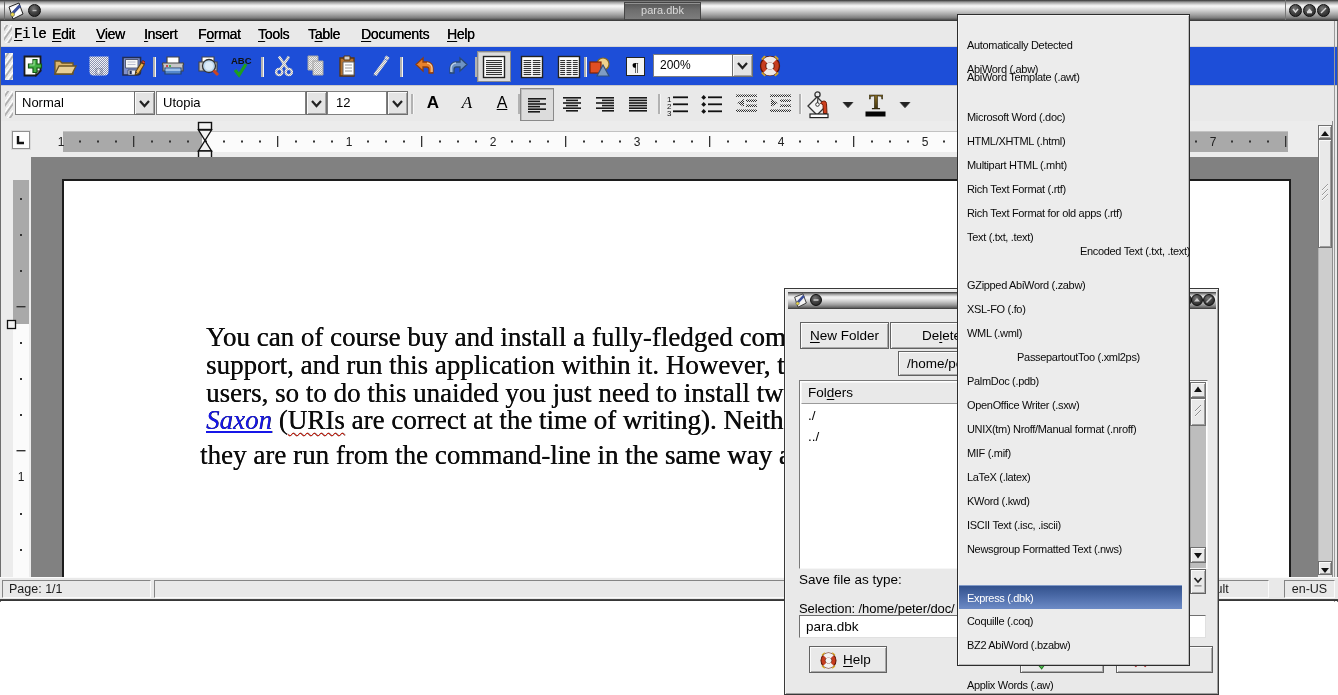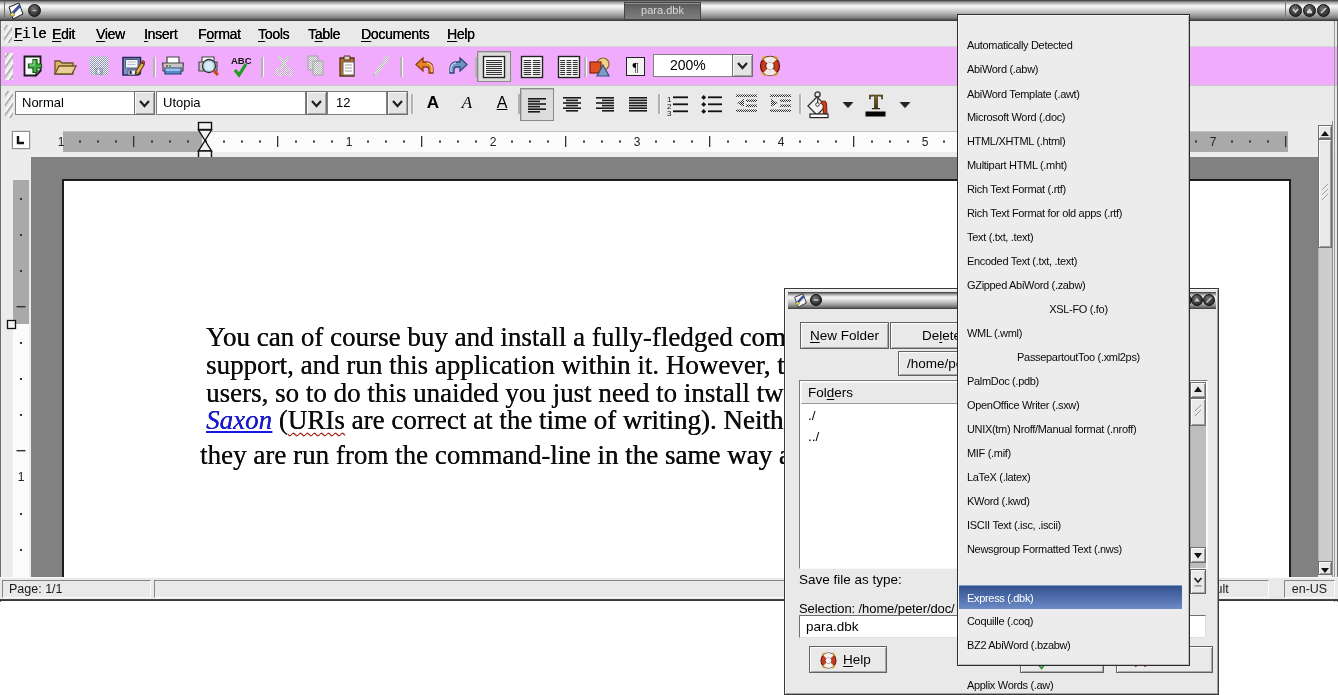--- a/index.html
+++ b/index.html
@@ -11,21 +11,21 @@
   .tbtn{position:absolute;width:13px;height:13px;border-radius:50%;
     background:radial-gradient(circle at 40% 33%,#777 0%,#444 45%,#1c1c1c 100%);
     border:1px solid #0e0e0e;box-sizing:border-box;}
   .tbtn svg{position:absolute;left:0;top:0;}
   #tabttl{left:624px;top:2px;width:75px;height:16px;border:1px solid #454545;
     background:linear-gradient(180deg,#555,#6e6e6e 45%,#7d7d7d);
     box-shadow:inset 0 1px 0 #919191;color:#d9d9d9;font-size:11px;line-height:15px;text-align:center;}
   #menubar{left:0;top:21px;width:1338px;height:25px;background:#e9e9e9;}
   .mitem{position:absolute;top:0;height:25px;line-height:26px;font-size:14px;letter-spacing:-0.3px;color:#000;text-shadow:0.25px 0 0 #000;}
   .grip{position:absolute;width:8px;background:repeating-linear-gradient(125deg,#fafafa 0px,#fafafa 1.2px,#b0b0b0 2.2px,#b0b0b0 3.2px,#e9e9e9 4px,#e9e9e9 5.6px);}
-  #toolbar1{left:0;top:46px;width:1338px;height:39px;background:#f0abfc;border-top:1px solid #d4d4d4;}
+  #toolbar1{left:0;top:46px;width:1338px;height:39px;background:#1d4ed8;border-top:1px solid #d4d4d4;}
   #toolbar2{left:0;top:85px;width:1338px;height:36px;background:#e9e9e9;border-top:1px solid #c9c9c9;}
   .tsep{position:absolute;width:2px;background:#b2b2b2;box-shadow:1px 0 0 #f6f6f6;}
   .combo-entry{position:absolute;background:#fff;border:1px solid #7f7f7f;box-sizing:border-box;
      font-size:13px;color:#000;}
   .combo-arrow{position:absolute;background:#e4e4e4;border:1px solid #6f6f6f;box-sizing:border-box;
      box-shadow:inset 1px 1px 0 #fafafa, inset -1px -1px 0 #a4a4a4;}
   .icon{position:absolute;}
   #rulerrow{left:0;top:121px;width:1338px;height:36px;background:#ececec;}
   #vruler{left:0;top:157px;width:31px;height:421px;background:#ececec;}
   #docarea{left:31px;top:157px;width:1287px;height:421px;background:#818181;overflow:hidden;}
@@ -266,21 +266,21 @@
         <rect x="9.5" y="19" width="4.9" height="1.1" fill="#333"></rect>
         <rect x="15.8" y="19" width="4.9" height="1.1" fill="#333"></rect>
       </svg>
 <div class="tsep" style="left:584px;top:10px;height:20px;"></div>
 <svg class="icon" style="left:589px;top:9px;" width="24" height="24" viewBox="0 0 24 24">
         <circle cx="14" cy="8" r="6" fill="#efd28d" stroke="#8a6a1a" stroke-width="1.2"></circle>
 <rect x="1" y="6" width="11" height="11" fill="#e04f22" stroke="#7c2406" stroke-width="1.2"></rect>
 <path d="M14,9 l6,11 h-12 z" fill="#7f9cc4" stroke="#33507c" stroke-width="1.2"></path>
       </svg>
 <div class="abs" style="left:626px;top:10px;width:19px;height:19px;background:#f4f4f4;border:1px solid #222;box-sizing:border-box;font-size:13px;text-align:center;line-height:17px;font-family:'Liberation Serif';">¶</div>
-<div class="combo-entry" style="left:653px;top:7px;width:80px;height:23px;line-height:21px;padding-left:16px;font-size:14px;">200%</div>
+<div class="combo-entry" style="left:653px;top:7px;width:80px;height:23px;line-height:21px;padding-left:6px;font-size:12px;">200%</div>
 <div class="combo-arrow" style="left:732px;top:7px;width:21px;height:23px;"><svg width="19" height="21">
           <path d="M5,8 L9.5,13 L14,8" stroke="#222" stroke-width="2.2" fill="none"></path>
         </svg></div>
 <svg class="icon" style="left:758px;top:7px;" width="24" height="24" viewBox="0 0 24 24">
         <circle cx="12" cy="12" r="9.5" fill="#c73c1e" stroke="#5e1505" stroke-width="1.3"></circle>
 <circle cx="12" cy="12" r="4.2" fill="#f2f2f2" stroke="#5e1505" stroke-width="1"></circle>
 <g fill="#f1f1f1">
           <path d="M12,2.5 a9.5,9.5 0 0 1 6.7,2.8 l-4,4 a4.2,4.2 0 0 0 -5.4,0 l-4,-4 a9.5,9.5 0 0 1 6.7,-2.8 z" opacity="0.95"></path>
 <path d="M12,21.5 a9.5,9.5 0 0 0 6.7,-2.8 l-4,-4 a4.2,4.2 0 0 1 -5.4,0 l-4,4 a9.5,9.5 0 0 0 6.7,2.8 z" opacity="0.95"></path>
         </g>
@@ -649,30 +649,30 @@
         <g stroke="#aa2222" stroke-width="3.2">
           <path d="M4,4 L16,16"></path>
           <path d="M16,4 L4,16"></path>
         </g>
       </svg>
 <span style="margin-left:6px;">Cancel</span></div>
 </div>
 <div id="menu" class="abs">
 <div class="mrow" style="top:2px;">Automatically Detected</div>
 <div class="mrow" style="top:26px;">AbiWord (.abw)</div>
-<div class="mrow" style="top:51px;">AbiWord Template (.awt)</div>
+<div class="mrow" style="top:34px;">AbiWord Template (.awt)</div>
 <div class="mrow" style="top:74px;">Microsoft Word (.doc)</div>
 <div class="mrow" style="top:98px;">HTML/XHTML (.html)</div>
 <div class="mrow" style="top:122px;">Multipart HTML (.mht)</div>
 <div class="mrow" style="top:146px;">Rich Text Format (.rtf)</div>
 <div class="mrow" style="top:170px;">Rich Text Format for old apps (.rtf)</div>
 <div class="mrow" style="top:194px;">Text (.txt, .text)</div>
-<div class="mrow" style="top:218px;">Encoded Text (.txt, .text)</div>
+<div class="mrow" style="top:208px;text-align:right;">Encoded Text (.txt, .text)</div>
 <div class="mrow" style="top:242px;">GZipped AbiWord (.zabw)</div>
-<div class="mrow" style="top:266px;text-align:center;">XSL-FO (.fo)</div>
+<div class="mrow" style="top:266px;">XSL-FO (.fo)</div>
 <div class="mrow" style="top:290px;">WML (.wml)</div>
 <div class="mrow" style="top:314px;text-align:center;">PassepartoutToo (.xml2ps)</div>
 <div class="mrow" style="top:338px;">PalmDoc (.pdb)</div>
 <div class="mrow" style="top:362px;">OpenOffice Writer (.sxw)</div>
 <div class="mrow" style="top:386px;">UNIX(tm) Nroff/Manual format (.nroff)</div>
 <div class="mrow" style="top:410px;">MIF (.mif)</div>
 <div class="mrow" style="top:434px;">LaTeX (.latex)</div>
 <div class="mrow" style="top:458px;">KWord (.kwd)</div>
 <div class="mrow" style="top:482px;">ISCII Text (.isc, .iscii)</div>
 <div class="mrow" style="top:506px;">Newsgroup Formatted Text (.nws)</div>

